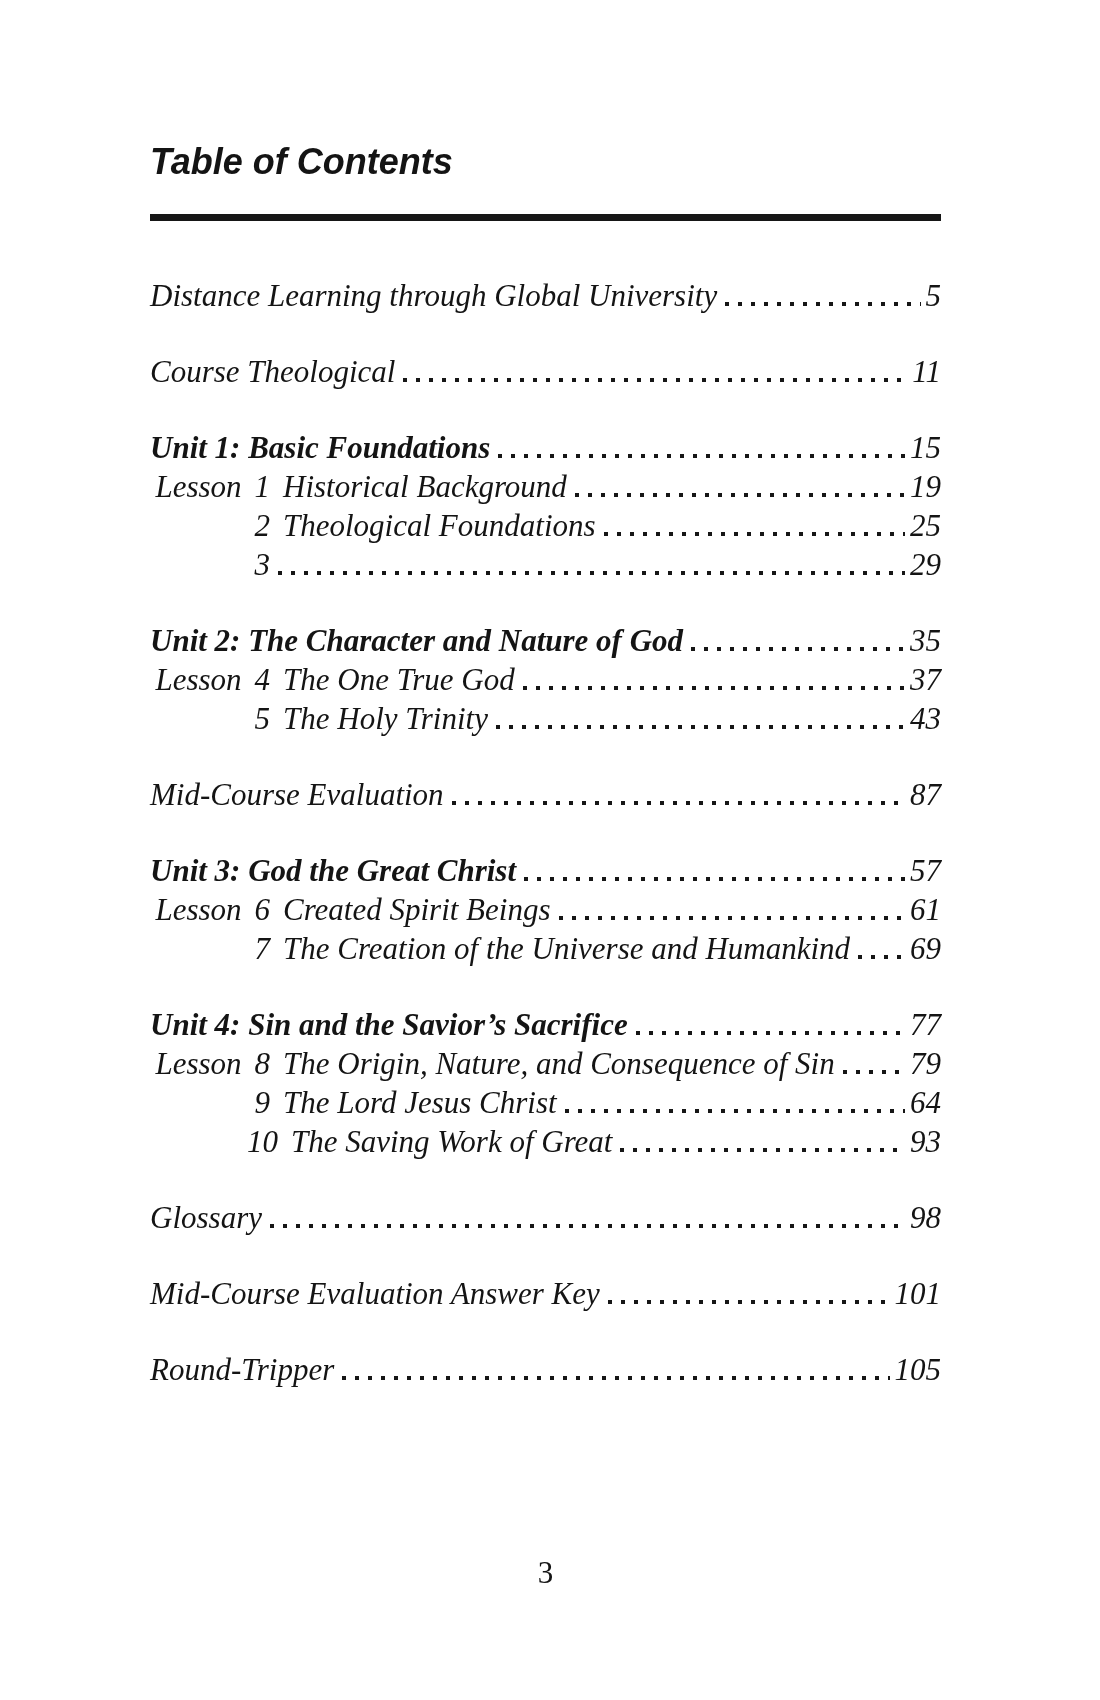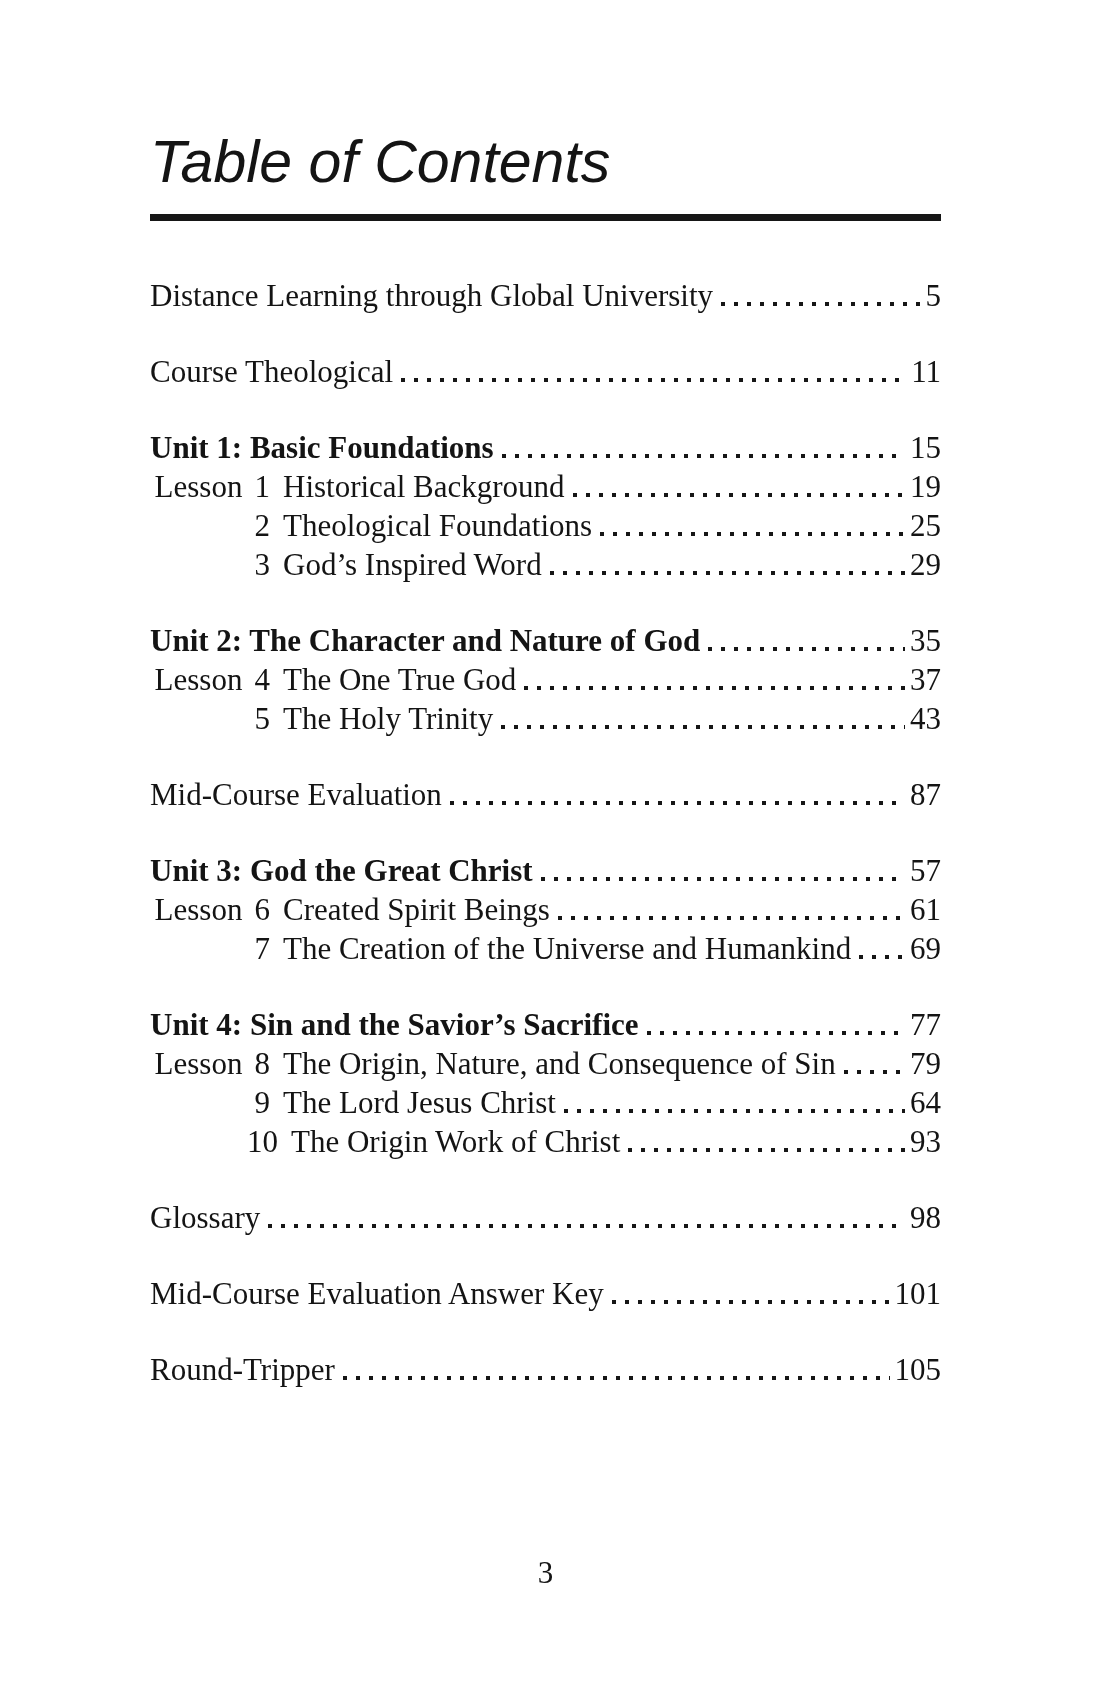--- a/index.html
+++ b/index.html
@@ -22,32 +22,32 @@
   .content {
     position: absolute;
     left: 150px;
     width: 791px;
     top: 0;
   }
   .title {
     margin-top: 134px;
     font-family: "Liberation Sans", "DejaVu Sans", sans-serif;
     font-style: italic;
-    font-weight: 400;
-    font-size: 59px;
+    font-weight: 700;
+    font-size: 36px;
     line-height: 56px;
     letter-spacing: 0px;
     color: var(--text);
   }
   .rule {
     margin-top: 24px;
     height: 7px;
     background: var(--rule);
   }
-  .toc { margin-top: 55px; }
+  .toc { margin-top: 55px; font-style: italic; }
   .toc-row {
     display: flex;
     align-items: baseline;
     height: 39px;
     line-height: 39px;
     white-space: nowrap;
   }
   .toc-row.group-start { margin-top: 37px; }
   .prefix { flex: 0 0 97px; text-align: center; }
   .num { flex: 0 0 23px; text-align: right; }
@@ -109,21 +109,20 @@
         <div class="toc-row type-lesson">
     <span class="prefix"></span>
     <span class="num">2</span>
     <span class="label">Theological Foundations</span>
     <span class="dots"></span>
     <span class="pagenum">25</span>
   </div>
         <div class="toc-row type-lesson">
     <span class="prefix"></span>
     <span class="num">3</span>
-    <span class="label">God’s Inspired Word</span>
     <span class="dots"></span>
     <span class="pagenum">29</span>
   </div>
         <div class="toc-row type-unit group-start">
 
     <span class="label">Unit 2: The Character and Nature of God</span>
     <span class="dots"></span>
     <span class="pagenum">35</span>
   </div>
         <div class="toc-row type-lesson">
@@ -182,21 +181,21 @@
         <div class="toc-row type-lesson">
     <span class="prefix"></span>
     <span class="num">9</span>
     <span class="label">The Lord Jesus Christ</span>
     <span class="dots"></span>
     <span class="pagenum">64</span>
   </div>
         <div class="toc-row type-lesson">
     <span class="prefix"></span>
     <span class="num">10</span>
-    <span class="label">The Origin Work of Christ</span>
+    <span class="label">The Saving Work of Great</span>
     <span class="dots"></span>
     <span class="pagenum">93</span>
   </div>
         <div class="toc-row type-plain group-start">
 
     <span class="label">Glossary</span>
     <span class="dots"></span>
     <span class="pagenum">98</span>
   </div>
         <div class="toc-row type-plain group-start">

